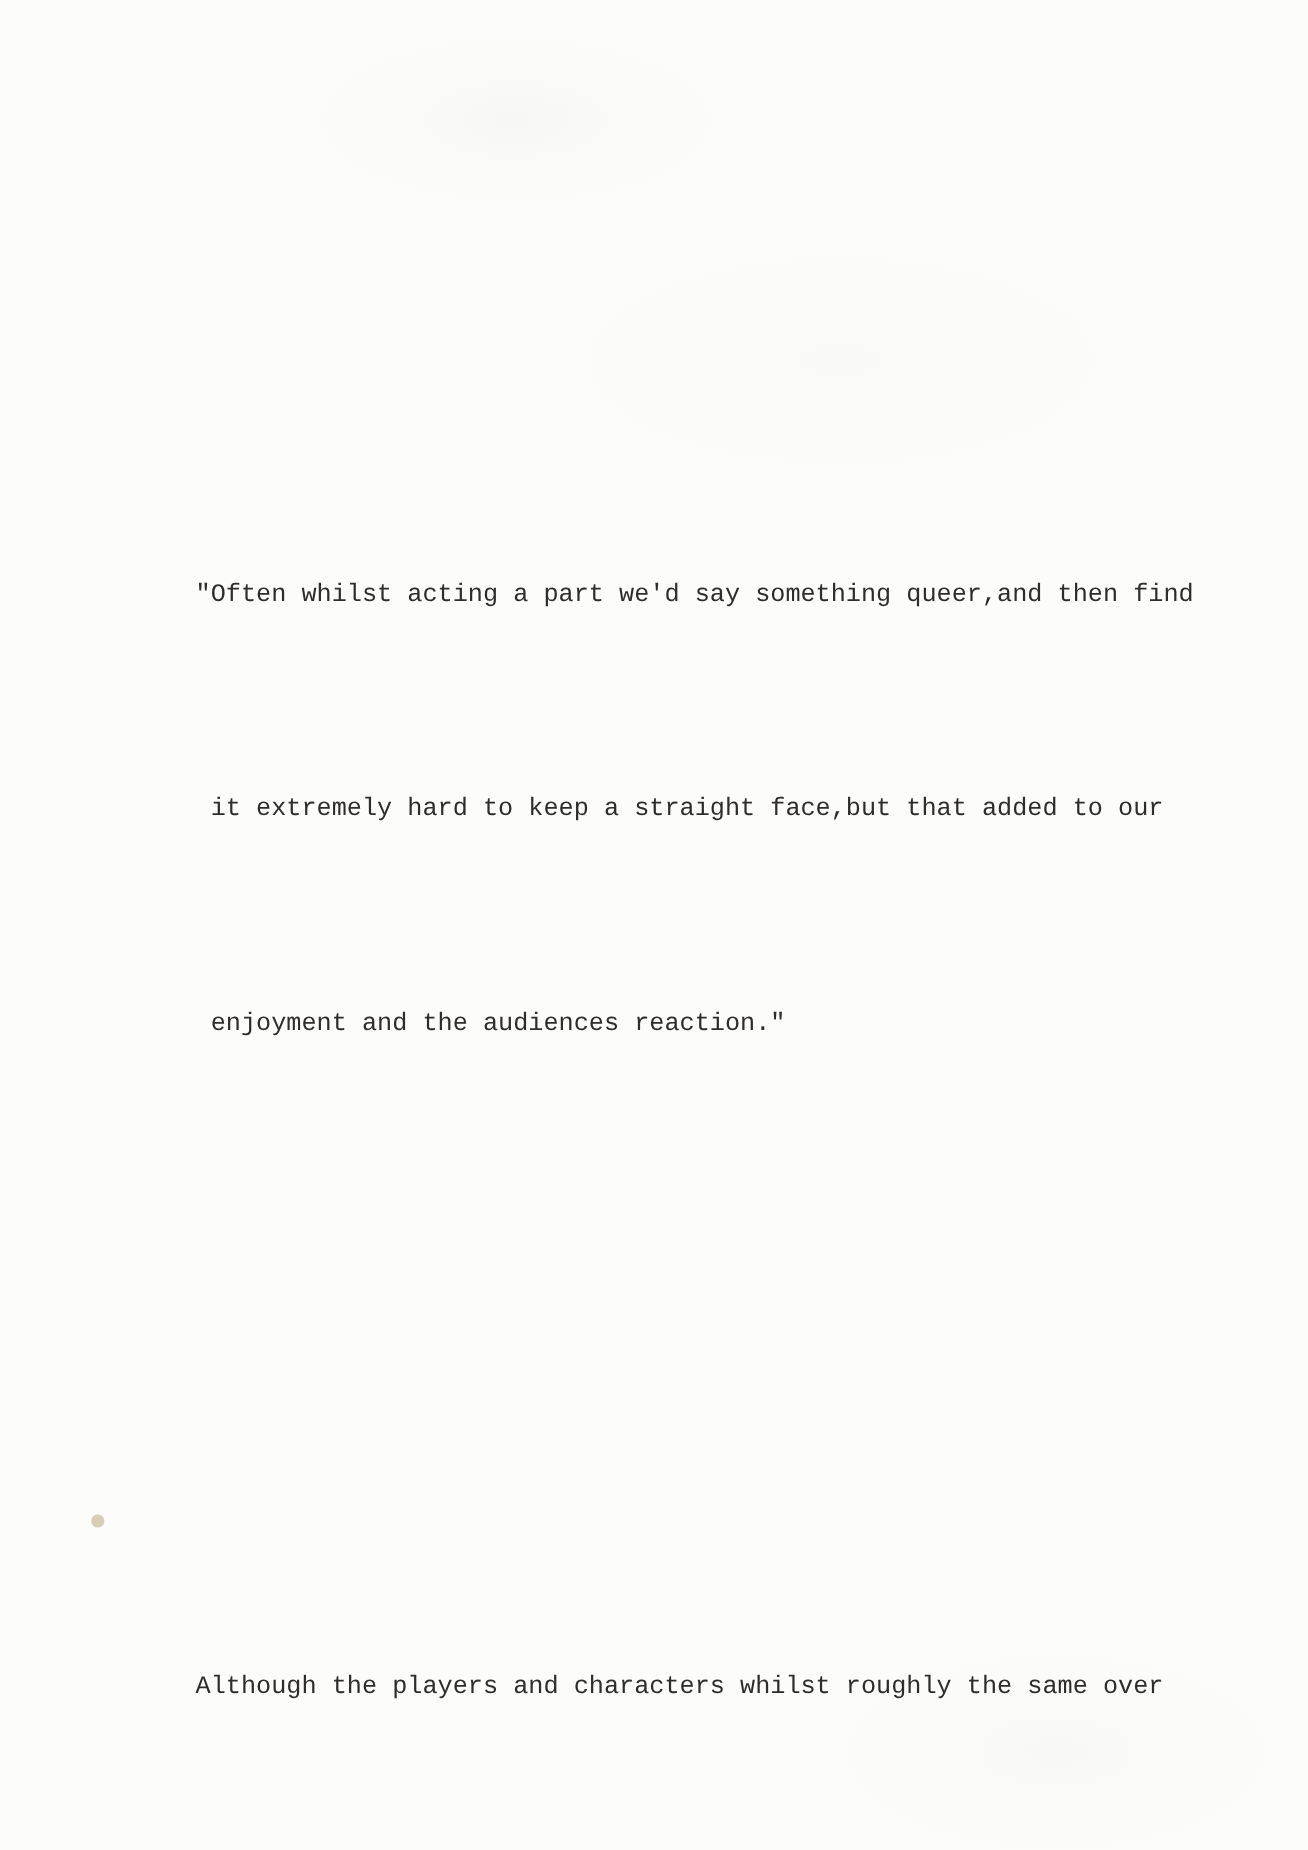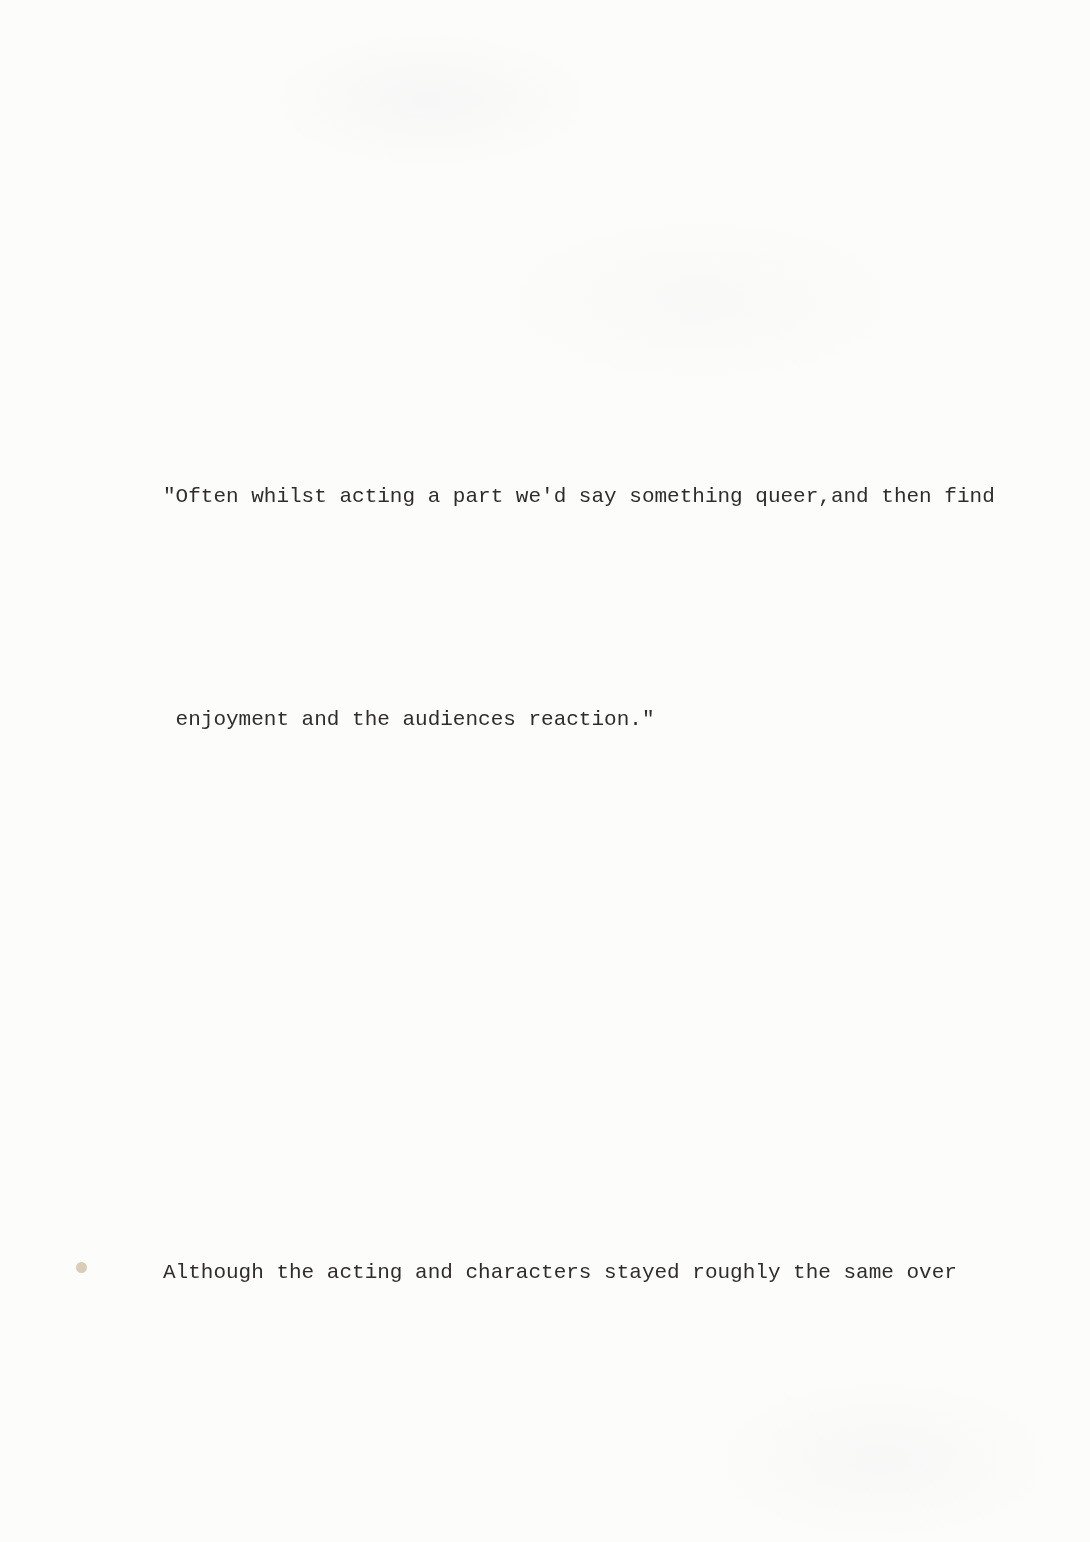--- a/index.html
+++ b/index.html
@@ -46,29 +46,30 @@
   <div class="speck"></div>
 
   <div class="doc">
 
     
     <div class="quote-block">
       
     
         <div class="line">"Often whilst acting a part we'd say something queer,and then find</div>
       
+        <div class="line"> it extremely hard to keep a straight face,but that added to our</div>
       
         <div class="line"> enjoyment and the audiences reaction."</div>
       </div>
 
     
     <div class="intro-block">
       
     
-        <div class="line">Although the acting and characters stayed roughly the same over</div>
+        <div class="line">Although the players and characters whilst roughly the same over</div>
       
         
       </div>
 
     
     
 
     
     
 

